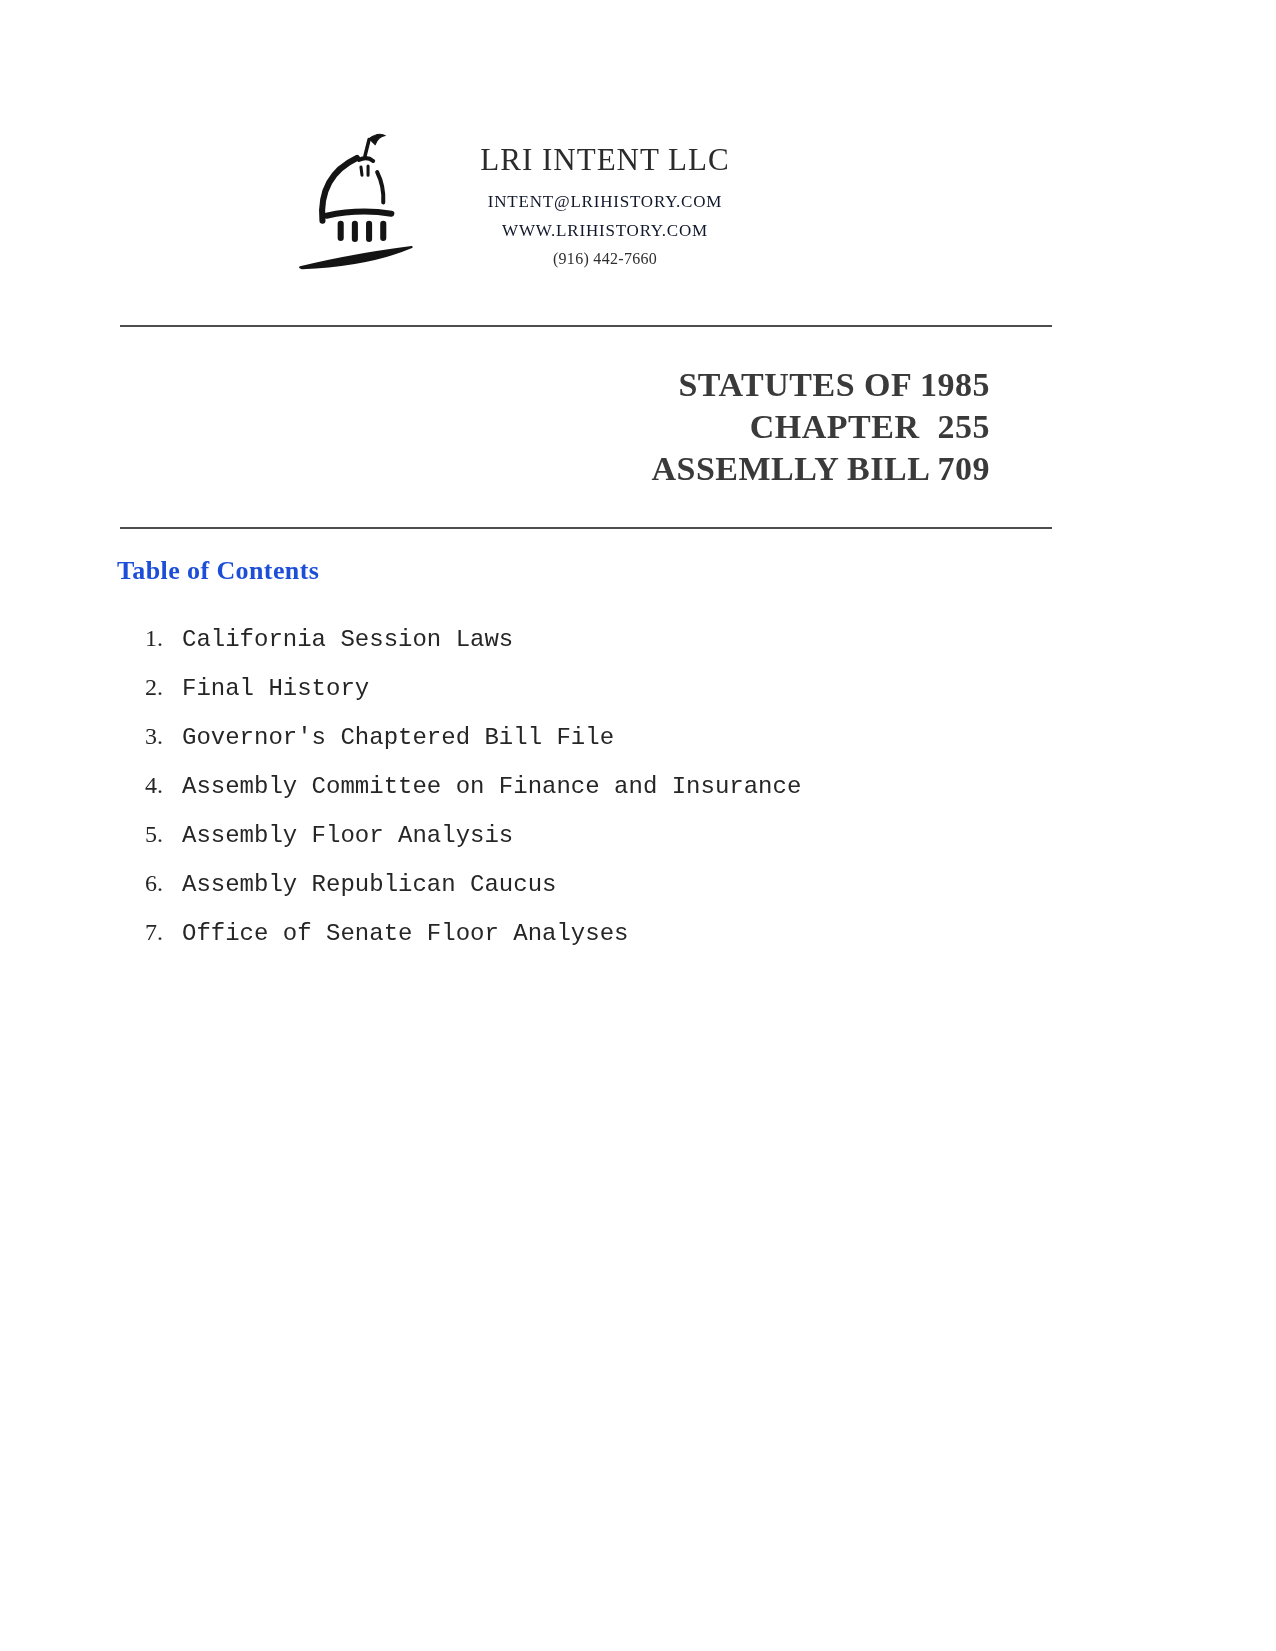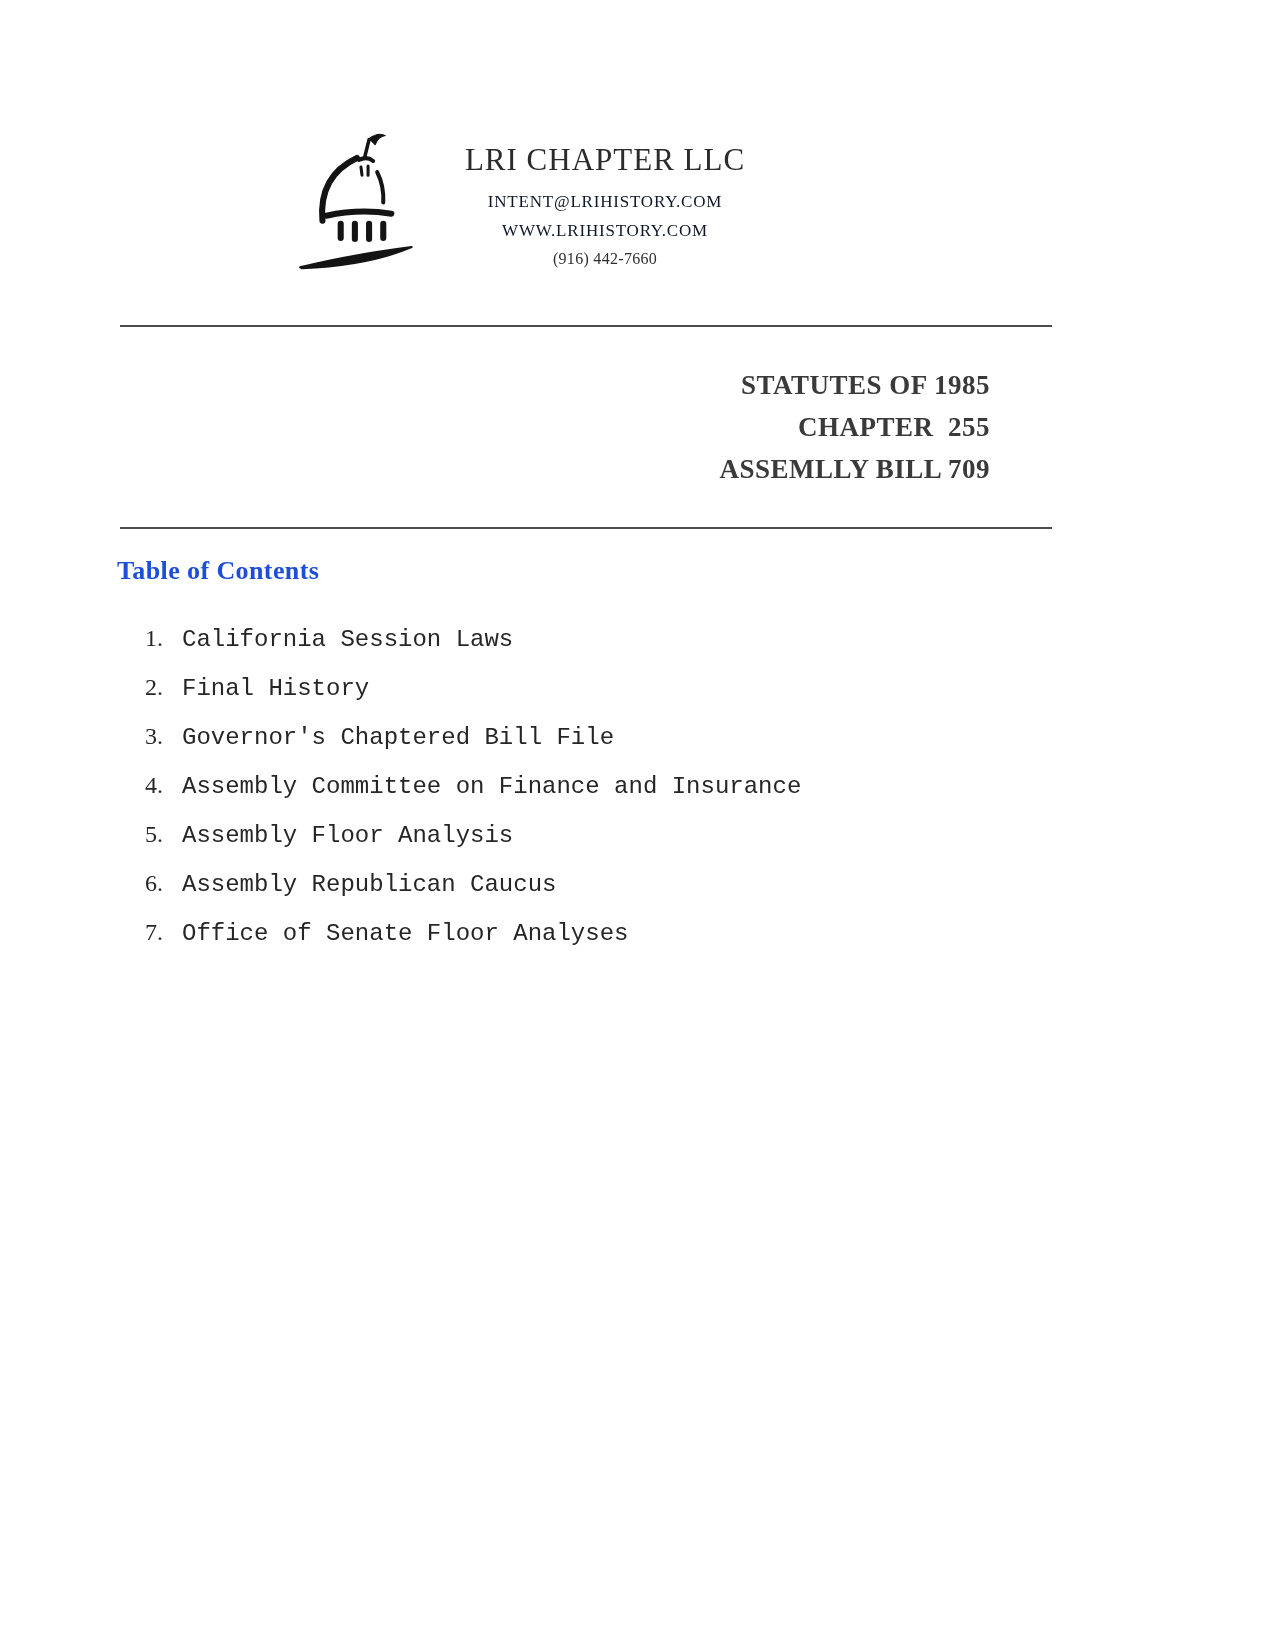--- a/index.html
+++ b/index.html
@@ -67,21 +67,21 @@
   .divider-bottom { top: 527px; }
 
   
   .title-block {
     position: absolute;
     right: 286px;
     top: 364px;
     width: 500px;
     text-align: right;
     font-weight: bold;
-    font-size: 27px;
+    font-size: 34px;
     color: #3a3a3a;
     letter-spacing: 0.5px;
   }
   .title-block .title-line {
     white-space: pre;
     line-height: 42px;
   }
 
   
   .toc-heading {
@@ -138,21 +138,21 @@
       <path d="M52 103 l0 14" stroke-width="6"></path>
       <path d="M66 103 l0 15" stroke-width="6"></path>
       <path d="M80 103 l0 15" stroke-width="6"></path>
       <path d="M94 103 l0 14" stroke-width="6"></path>
 
       <path d="M12 146 Q60 134 122 126 Q80 144 14 147 z" fill="#141414" stroke-width="2"></path>
     </svg>
   </div>
 
   <div class="letterhead-text">
-    <div class="company-name">LRI CHAPTER LLC</div>
+    <div class="company-name">LRI INTENT LLC</div>
     <div class="contact-line">INTENT@LRIHISTORY.COM</div>
     <div class="contact-line">WWW.LRIHISTORY.COM</div>
     <div class="phone-line">(916) 442-7660</div>
   </div>
 
   <div class="divider divider-top"></div>
 
   <div class="title-block">
     <div class="title-line">STATUTES OF 1985</div>
     <div class="title-line">CHAPTER  255</div>

